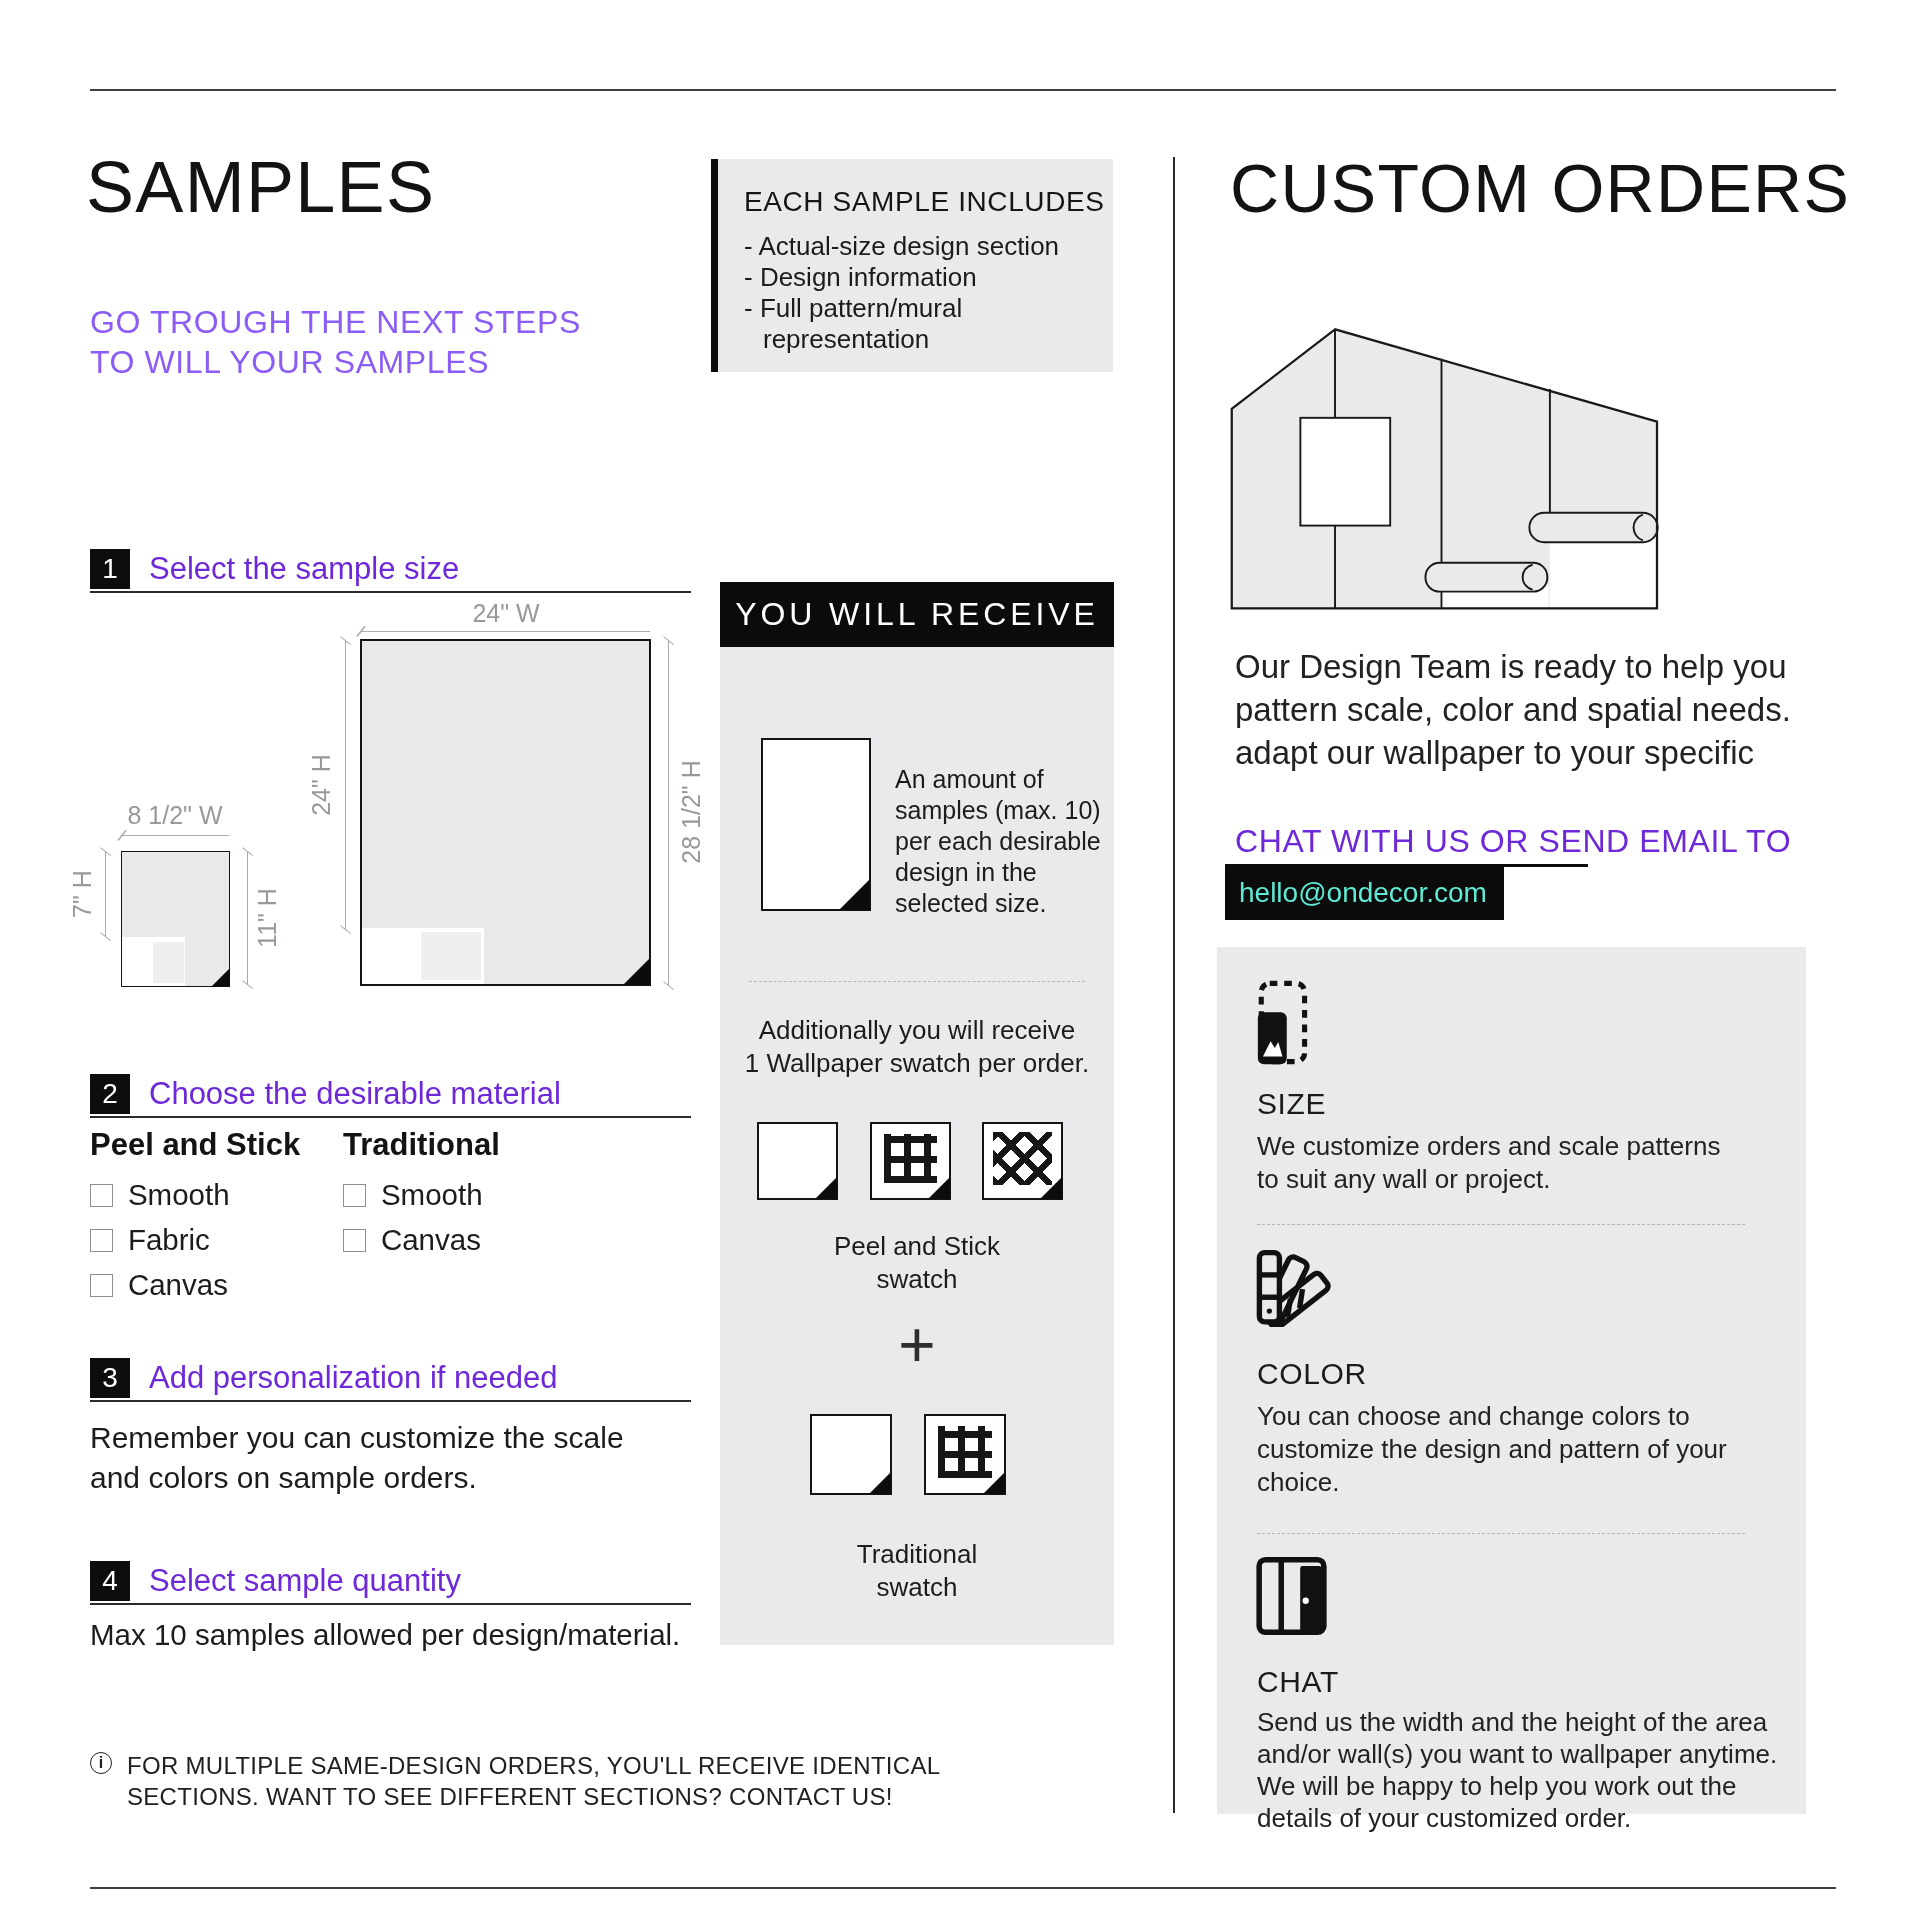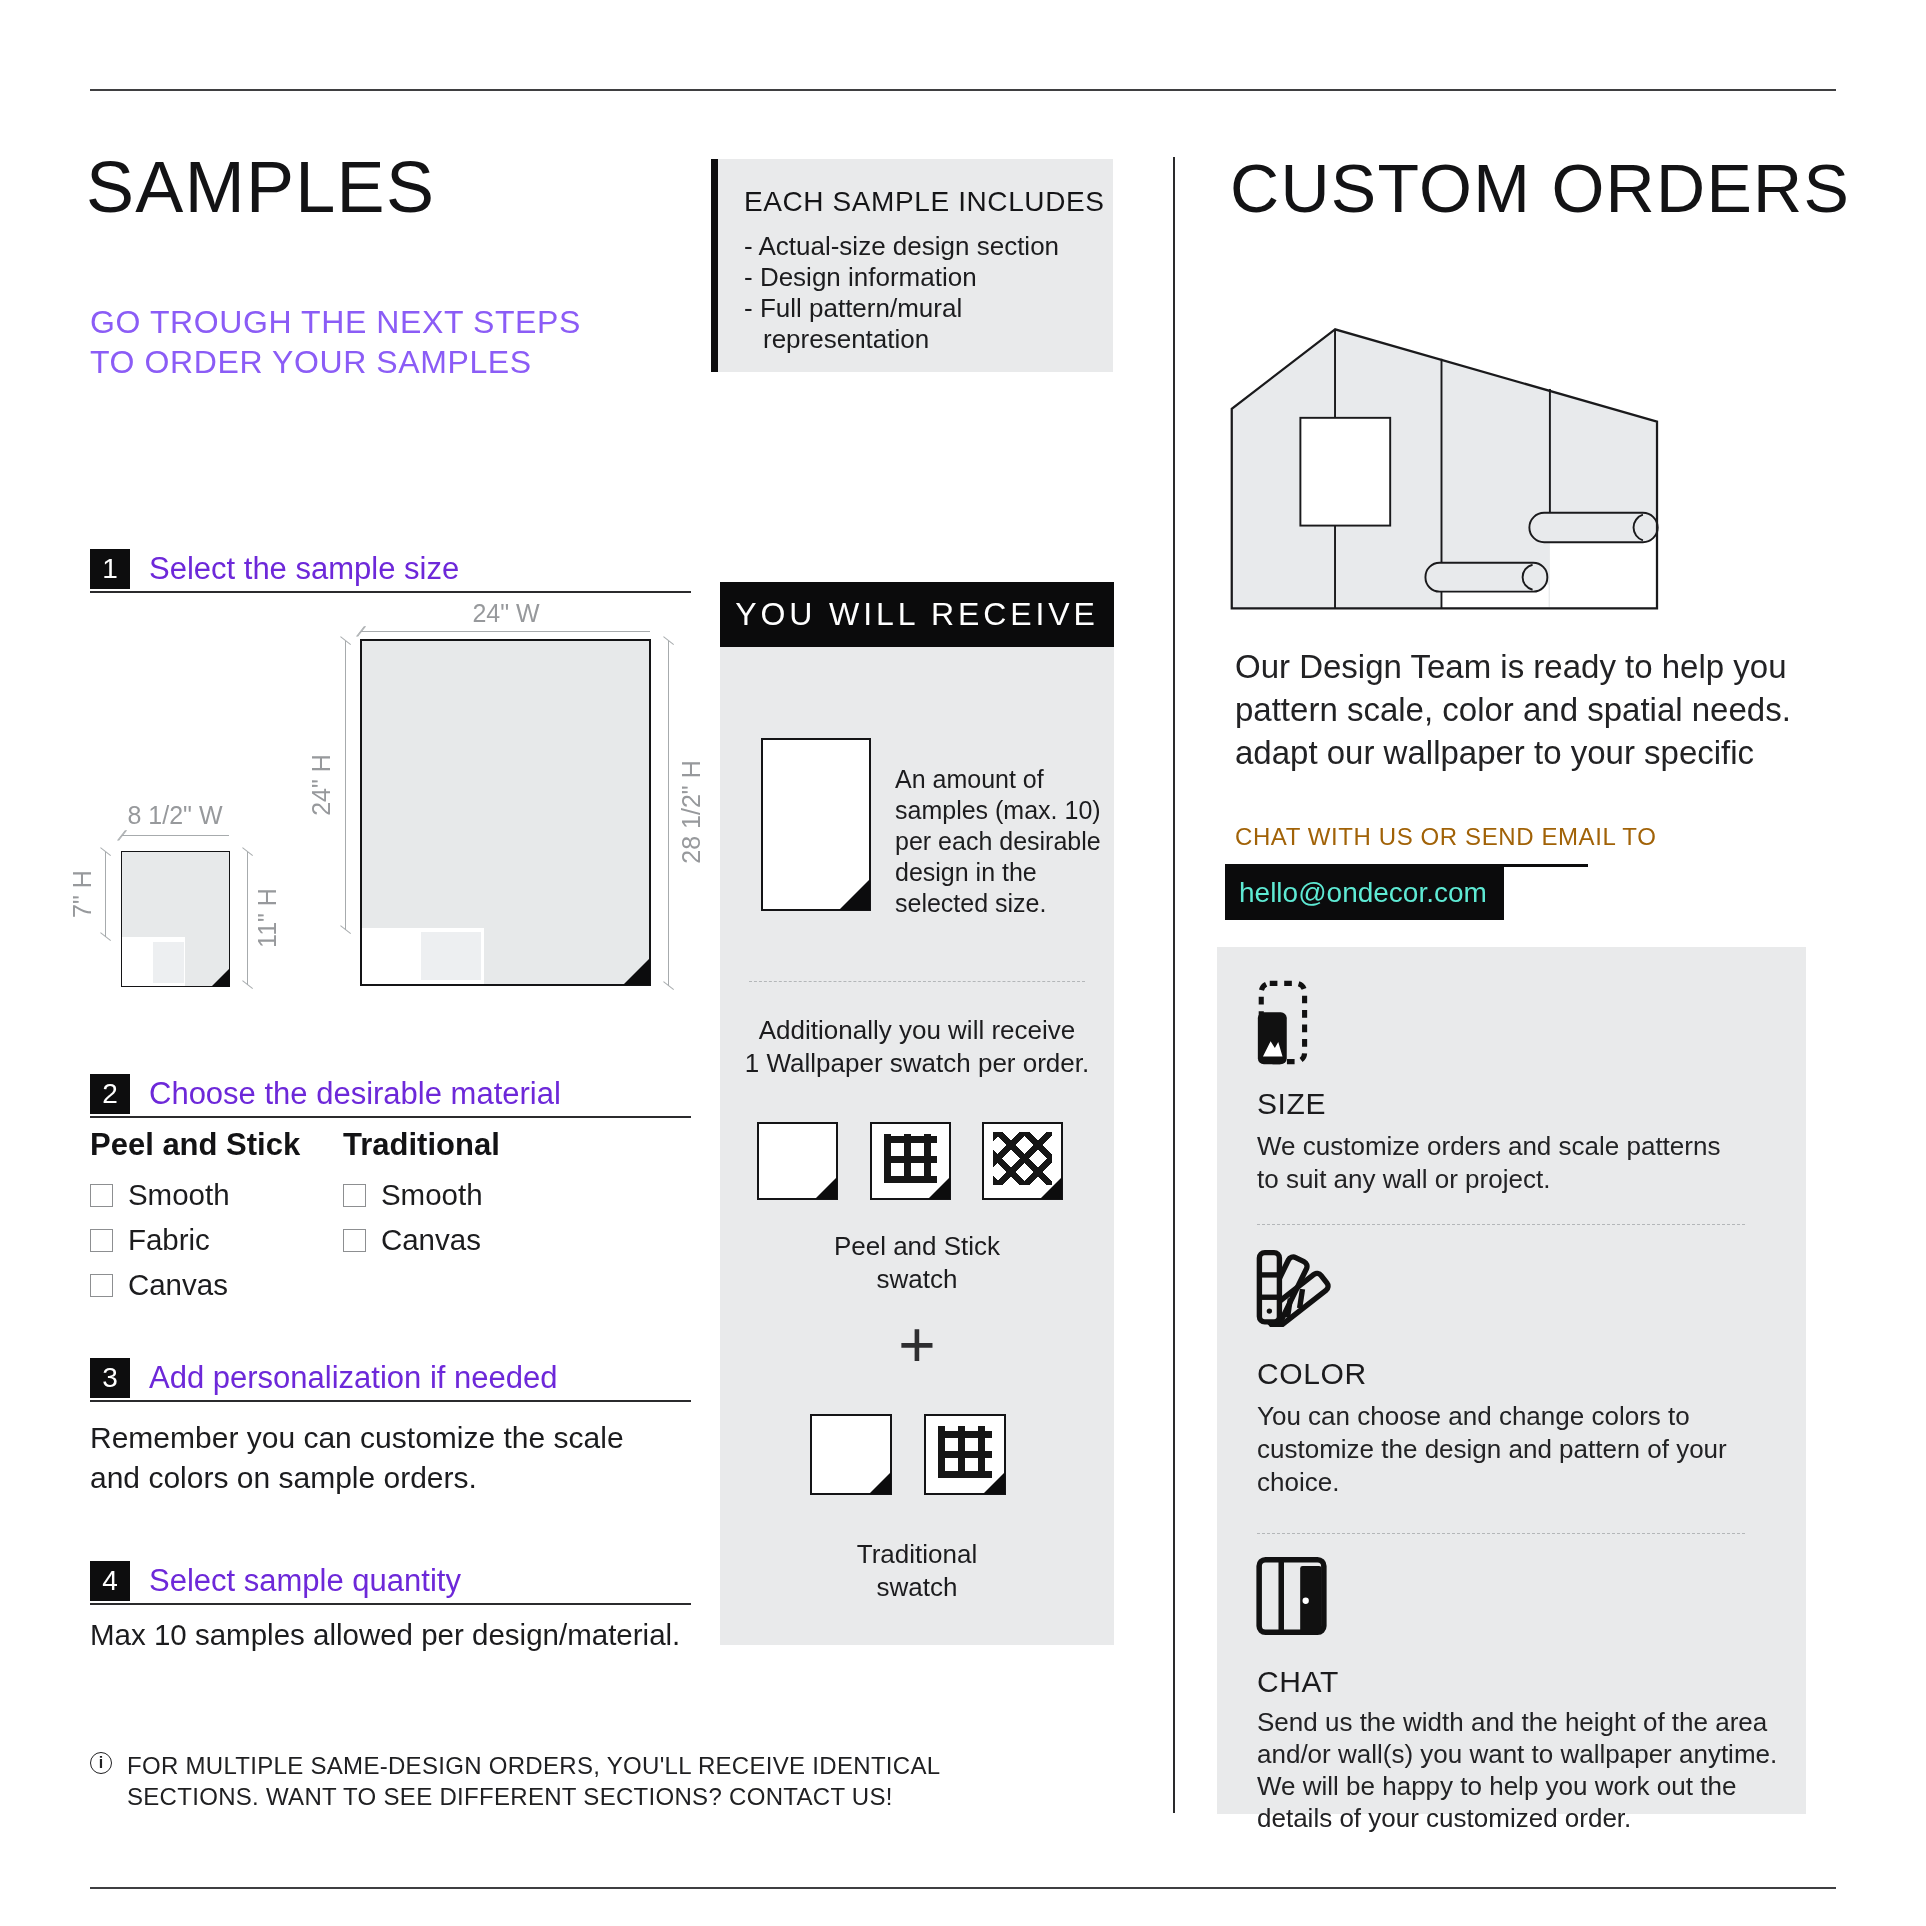--- a/index.html
+++ b/index.html
@@ -48,42 +48,42 @@
   .page-icon{position:absolute;left:41px;top:91px;width:110px;height:173px;background:#fff;border:2.6px solid #141416;box-sizing:border-box;}
   .mid-lines{position:absolute;left:175px;top:117px;font-size:25px;line-height:31px;color:#1c1c1e;}
   .dashed-h{position:absolute;border-top:1.9px dashed #b4b7b9;}
   .center-text{position:absolute;left:0;width:100%;text-align:center;font-size:26px;line-height:33px;color:#1c1c1e;}
   .swatch{position:absolute;background:#fff;border:2.6px solid #141416;box-sizing:border-box;}
   .pattern-grid{position:absolute;inset:10.3px 11.6px 15.4px 11.6px;background-image:repeating-linear-gradient(0deg,#161616 0 7px,transparent 7px 20px),repeating-linear-gradient(90deg,#161616 0 7px,transparent 7px 20px);}
   .pattern-cross{position:absolute;inset:7.7px 9px 13px 9px;background-image:repeating-linear-gradient(45deg,#161616 0 6.4px,transparent 6.4px 19px),repeating-linear-gradient(135deg,#161616 0 6.4px,transparent 6.4px 19px);}
   .plus-sign{position:absolute;left:0;width:100%;text-align:center;font-size:64px;font-weight:400;color:#2e2e30;}
   
   .intro-text{position:absolute;left:1235px;top:645px;font-size:33px;line-height:43px;color:#222224;}
-  .chat-label{position:absolute;left:1235px;top:823px;font-size:24px;letter-spacing:0.6px;color:#a16207;white-space:nowrap;}
+  .chat-label{position:absolute;left:1235px;top:823px;font-size:32px;letter-spacing:0.6px;color:#6d28d9;white-space:nowrap;}
   .email-underline{position:absolute;left:1225px;top:864px;width:363px;height:3.2px;background:#0c0c0d;}
   .email-badge{position:absolute;left:1225px;top:867px;background:#0b0b0c;color:#5eead4;font-size:28px;padding:9.6px 16.7px 11px 14px;white-space:nowrap;}
   .right-panel{position:absolute;left:1217px;top:947px;width:589px;height:867px;background:#e9eaeb;}
   .feature-heading{position:absolute;left:40px;font-size:30px;letter-spacing:0.6px;color:#1b1b1d;}
   .feature-lines{position:absolute;left:40px;font-size:26px;line-height:33px;color:#222224;}
   .house-svg{position:absolute;left:1217px;top:324px;}
 </style>
 </head>
 <body>
 
 <div id="canvas">
 
   <div class="rule" style="left:90px;top:89px;width:1746px;"></div>
   <div class="rule" style="left:90px;top:1887px;width:1746px;"></div>
   <div class="vdivider" style="left:1173px;top:157px;height:1656px;"></div>
 
   <div class="big-title" style="left:86px;top:146px;">SAMPLES</div>
 
   <div class="subtitle" style="left:90px;top:302px;">
     <div>GO TROUGH THE NEXT STEPS</div>
-    <div>TO ORDER YOUR SAMPLES</div>
+    <div>TO WILL YOUR SAMPLES</div>
   </div>
 
   <div class="includes-box">
     <p class="includes-heading">EACH SAMPLE INCLUDES</p>
     <ul class="includes-list">
       <li>- Actual-size design section</li>
       <li>- Design information</li>
       <li>- Full pattern/mural representation</li>
     </ul>
   </div>

